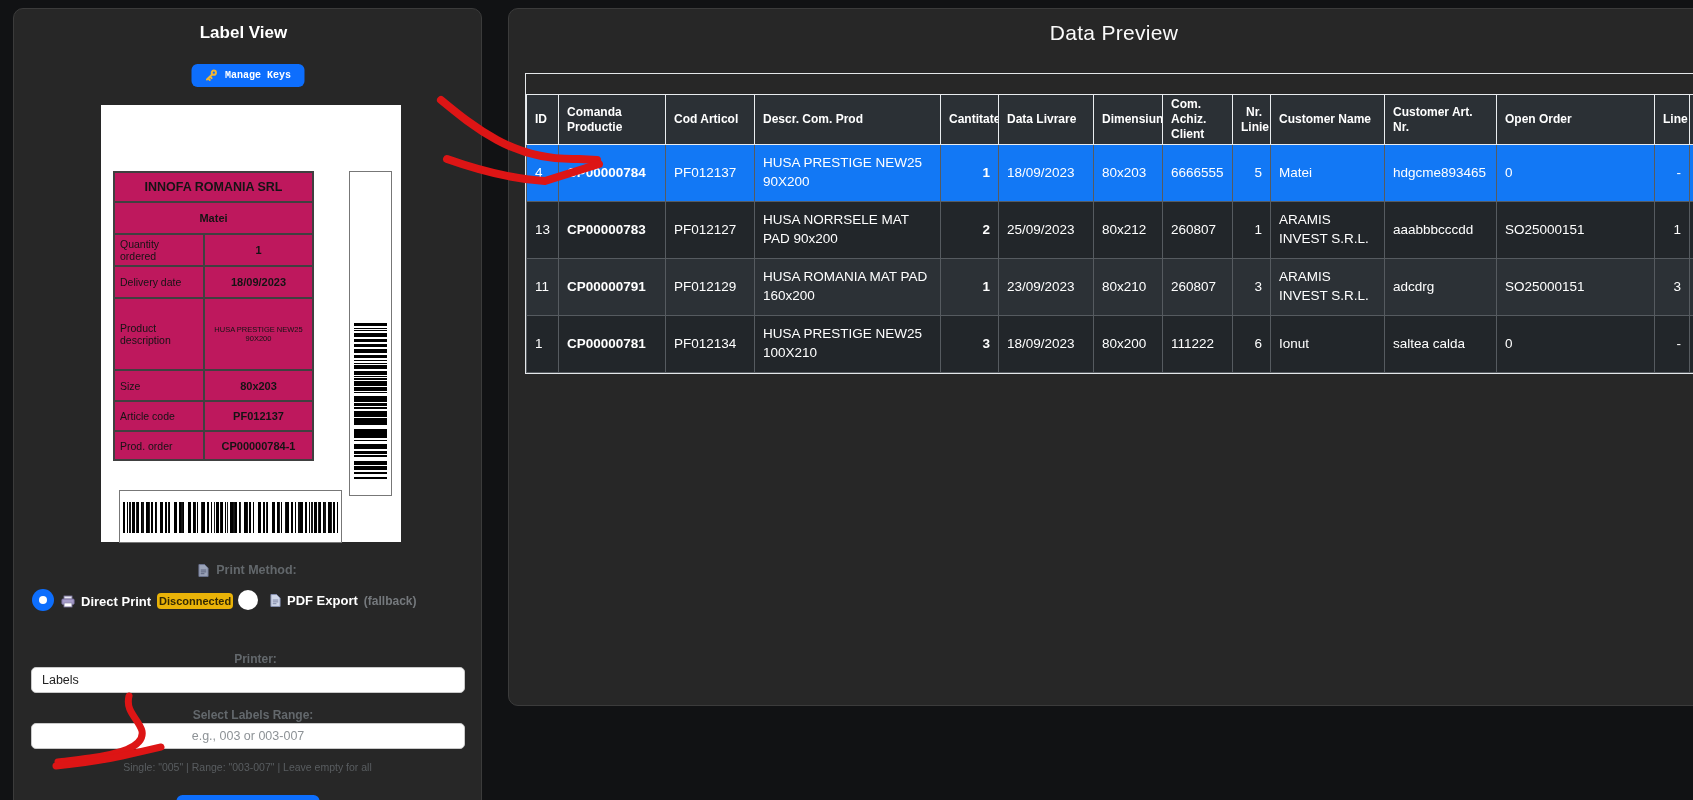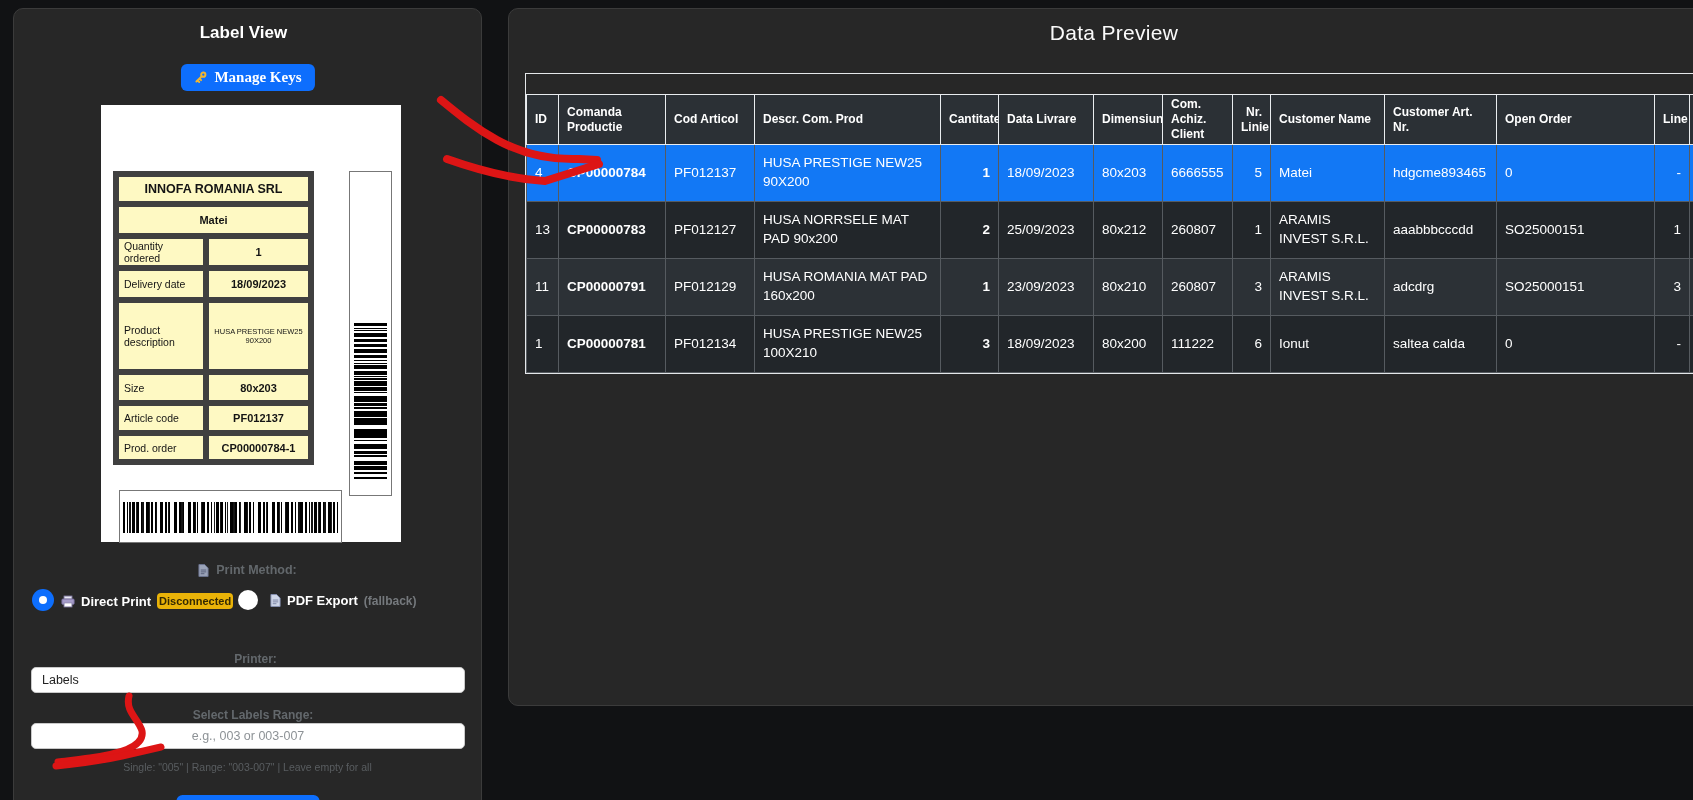--- a/index.html
+++ b/index.html
@@ -10,25 +10,25 @@
   }
   .card { position:absolute; background:#272727; border:1px solid #3b3b3b; border-radius:10px; }
   .left-card  { left:13px; top:8px; width:469px; height:806px; }
   .right-card { left:508px; top:8px; width:1212px; height:698px; }
 
   
   .panel-title-left { position:absolute; top:14px; left:0; right:8px; margin:0; text-align:center;
     color:#ffffff; font-size:17px; font-weight:700; }
   .manage-keys { position:absolute; top:55px; left:50%; transform:translateX(-50%);
     display:flex; align-items:center; gap:8px; background:#0d6efd; color:#fff; border:none;
-    border-radius:6px; padding:5px 13px; font-family:Liberation Serif, serif; font-size:15px; font-weight:700; cursor:pointer; }
+    border-radius:6px; padding:5px 13px; font-family:Liberation Mono, monospace; font-size:10px; font-weight:700; cursor:pointer; }
   .label-preview { position:absolute; left:87px; top:96px; width:300px; height:437px; background:#ffffff; }
   .label-table { position:absolute; left:12px; top:66px; width:201px; border-collapse:collapse;
     color:#141414; border:1px solid #6f6f6f; }
-  .label-table td { border:6px solid #404040; padding:1px 5px; background:#fef9c3; }
+  .label-table td { border:2px solid #404040; padding:1px 5px; background:#be185d; }
   .label-table .company td { font-size:12.5px; font-weight:700; text-align:center; }
   .label-table .customer td { font-size:11px; font-weight:700; text-align:center; }
   .label-table td.l { font-size:10.5px; width:90px; font-weight:400; }
   .label-table td.v { font-size:11px; font-weight:700; text-align:center; }
   .label-table td.v.small { font-size:7.5px; font-weight:400; }
   .company { height:30px; } .customer { height:32px; }
   .vbarcode { position:absolute; left:248px; top:66px; width:43px; height:325px;
     border:1px solid #777; background:#fff; }
   .vbars { position:absolute; left:4px; right:4px; top:151px; height:156px; background-color:#fff;
     background-image:

